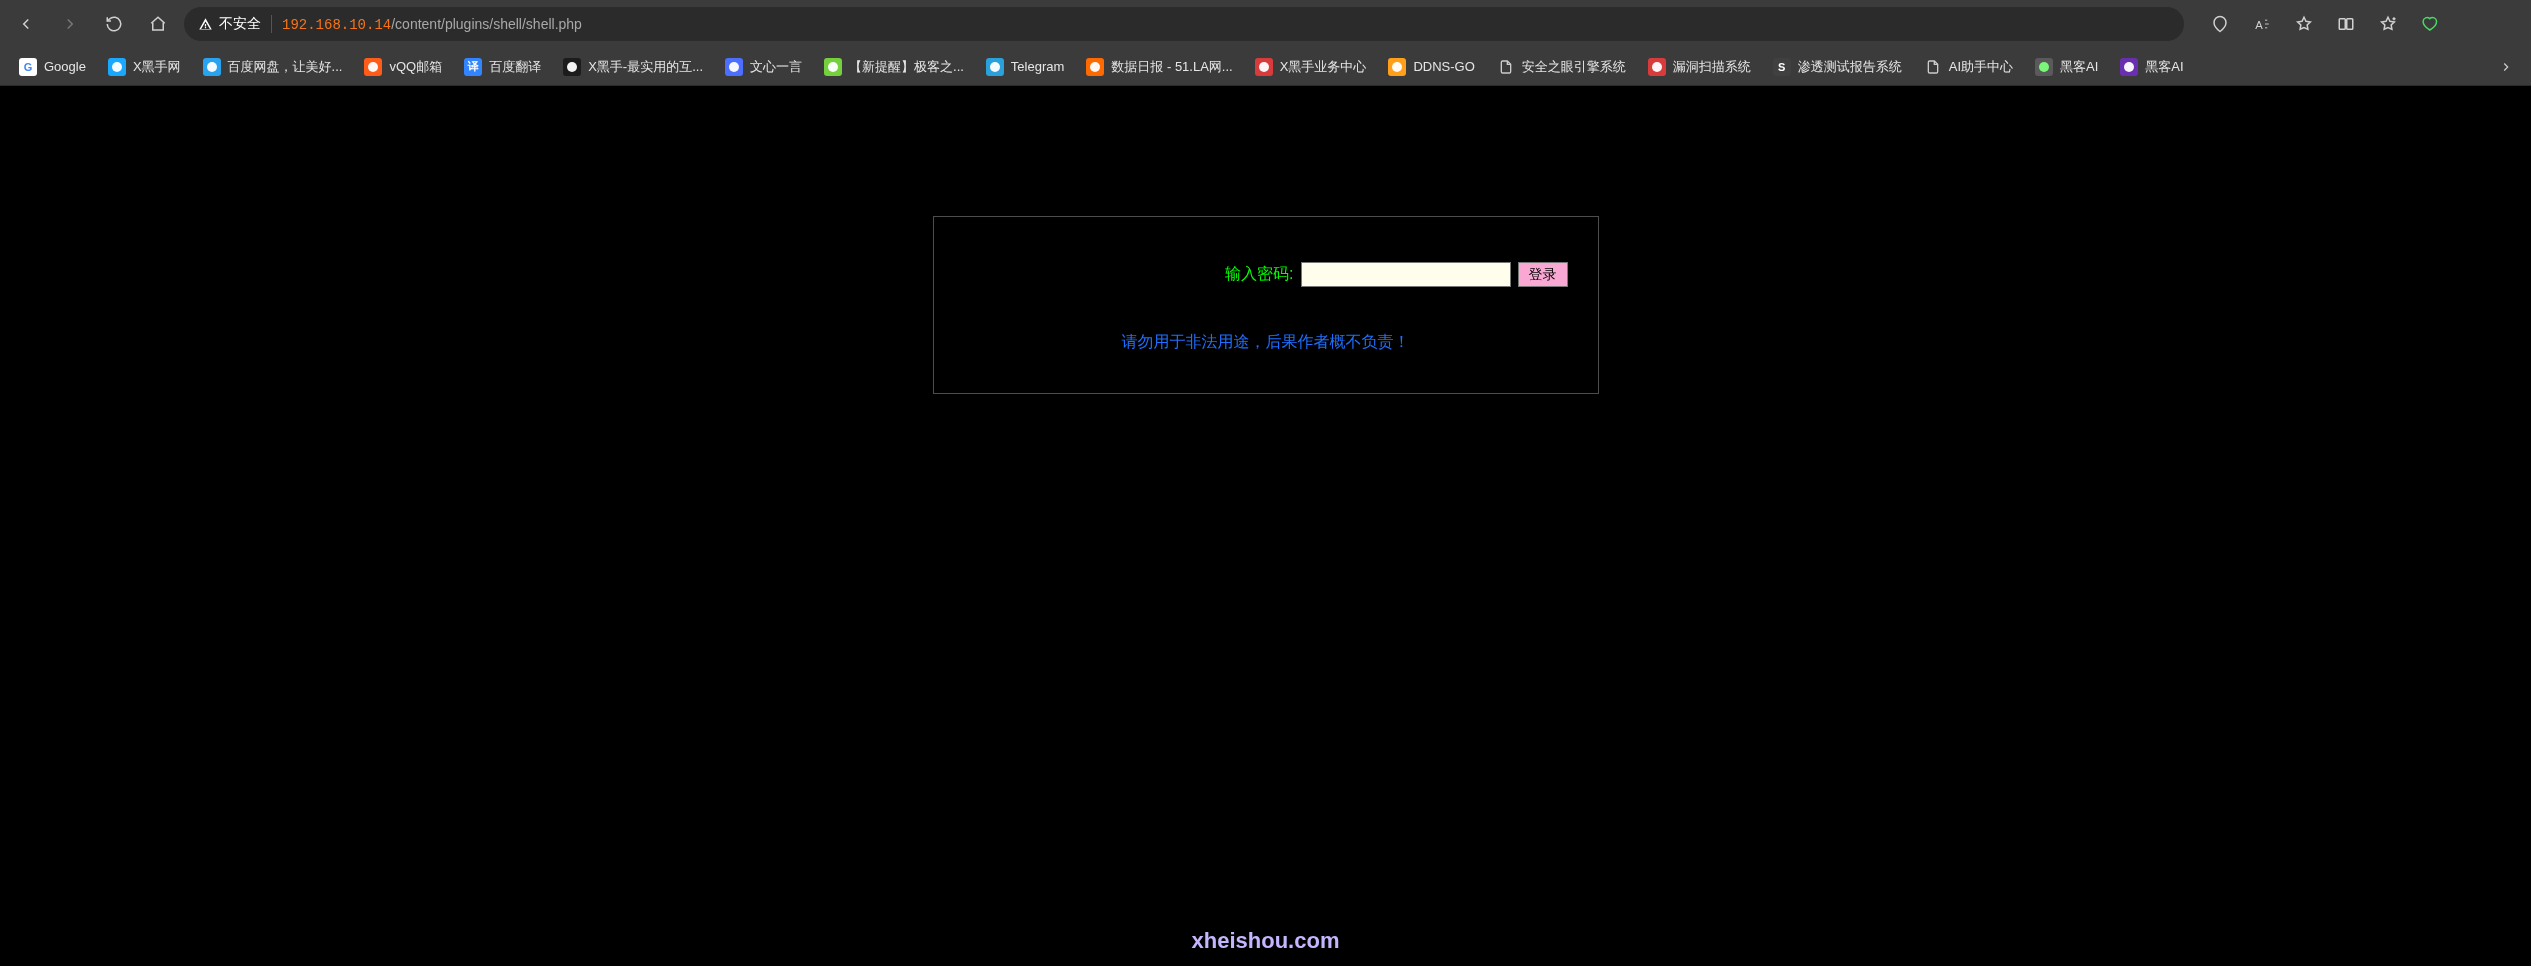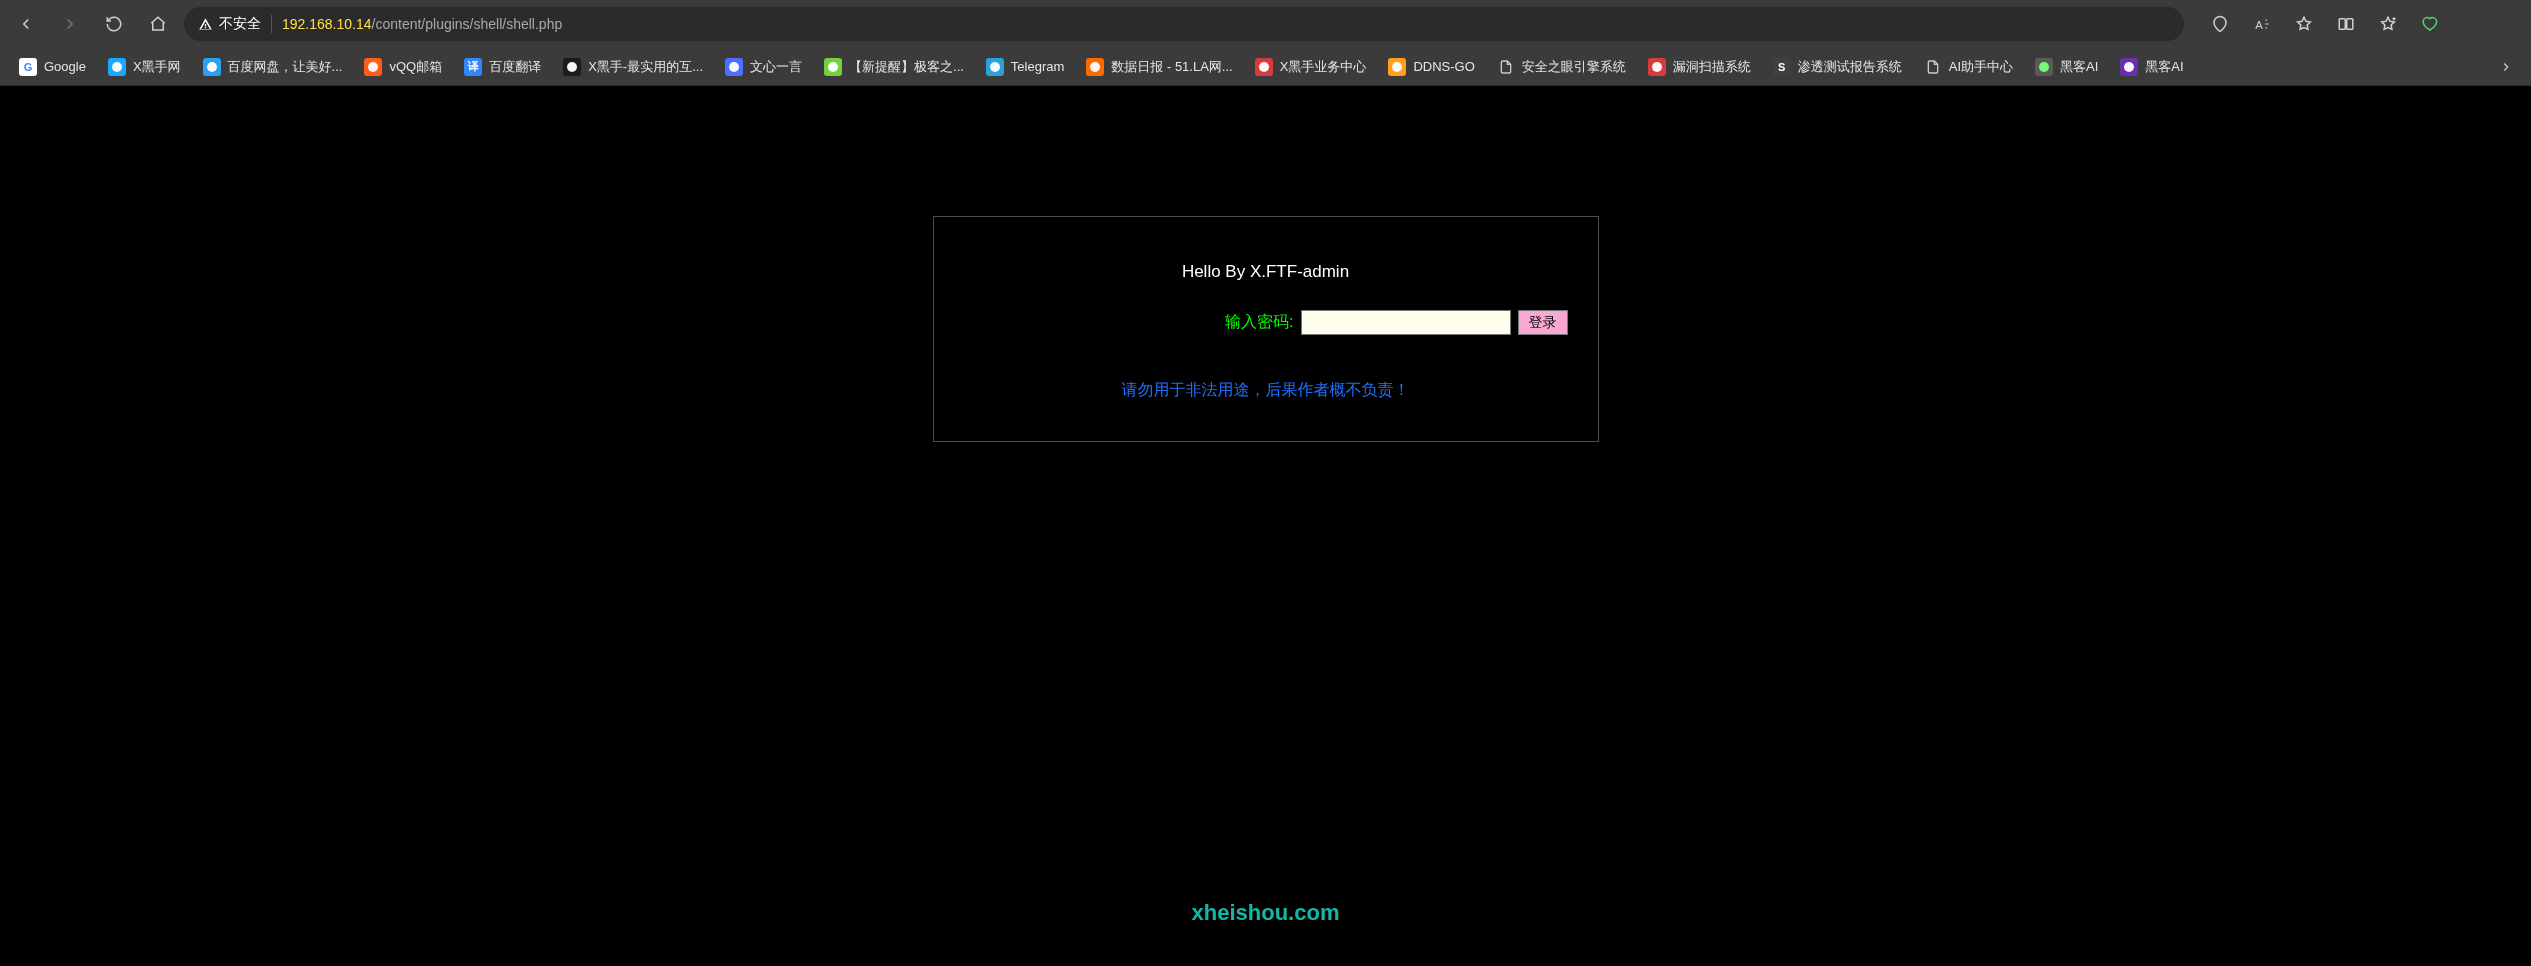--- a/index.html
+++ b/index.html
@@ -47,21 +47,21 @@
 .insecure-badge {
   display: flex;
   align-items: center;
   gap: 6px;
   font-size: 14px;
   color: #fff;
 }
 .insecure-badge svg { width: 15px; height: 15px; }
 .addr-sep { width: 1px; height: 18px; background: #555; }
 .url-text { color: #a8a8a8; }
-.url-host { color: #fde047; }
+.url-host { color: #f97316; font-family: Liberation Mono, monospace; }
 .toolbar-right { display: flex; align-items: center; gap: 2px; margin-left: 8px; }
 .toolbar-right .toolbar-btn { width: 40px; }
 
 
 .bookmarks-bar {
   height: 38px;
   background: #3b3b3b;
   border-bottom: 1px solid #2a2a2a;
   display: flex;
   align-items: center;
@@ -151,24 +151,24 @@
   color: #000;
   font-size: 14px;
   cursor: pointer;
 }
 .warning {
   color: #1e6fff;
   font-size: 16px;
 }
 .watermark {
   position: absolute;
-  bottom: 40px;
+  bottom: 12px;
   left: 50%;
   transform: translateX(-50%);
-  color: #14b8a6;
+  color: #c4b5fd;
   font-size: 22px;
   font-weight: bold;
 }
 </style>
 </head>
 <body>
 
 <div class="browser-toolbar">
   <div class="toolbar-btn">
     <svg viewBox="0 0 24 24" fill="none" stroke="currentColor" stroke-width="2">
@@ -358,21 +358,20 @@
   <div class="spacer"></div>
   <div class="bm-chevron">
     <svg width="14" height="14" viewBox="0 0 24 24" fill="none" stroke="currentColor" stroke-width="2">
         <path d="M9 6l6 6-6 6"></path>
       </svg>
   </div>
 </div>
 
 <div class="viewport">
   <div class="login-box">
-    <div class="login-title">Hello By X.FTF-admin</div>
     <div class="login-form">
       <span class="pw-label">输入密码:</span>
       <input type="password" class="pw-input" style="">
       <button class="login-btn">登录</button>
     </div>
     <div class="warning">请勿用于非法用途，后果作者概不负责！</div>
   </div>
   <div class="watermark">xheishou.com</div>
 </div>
 

